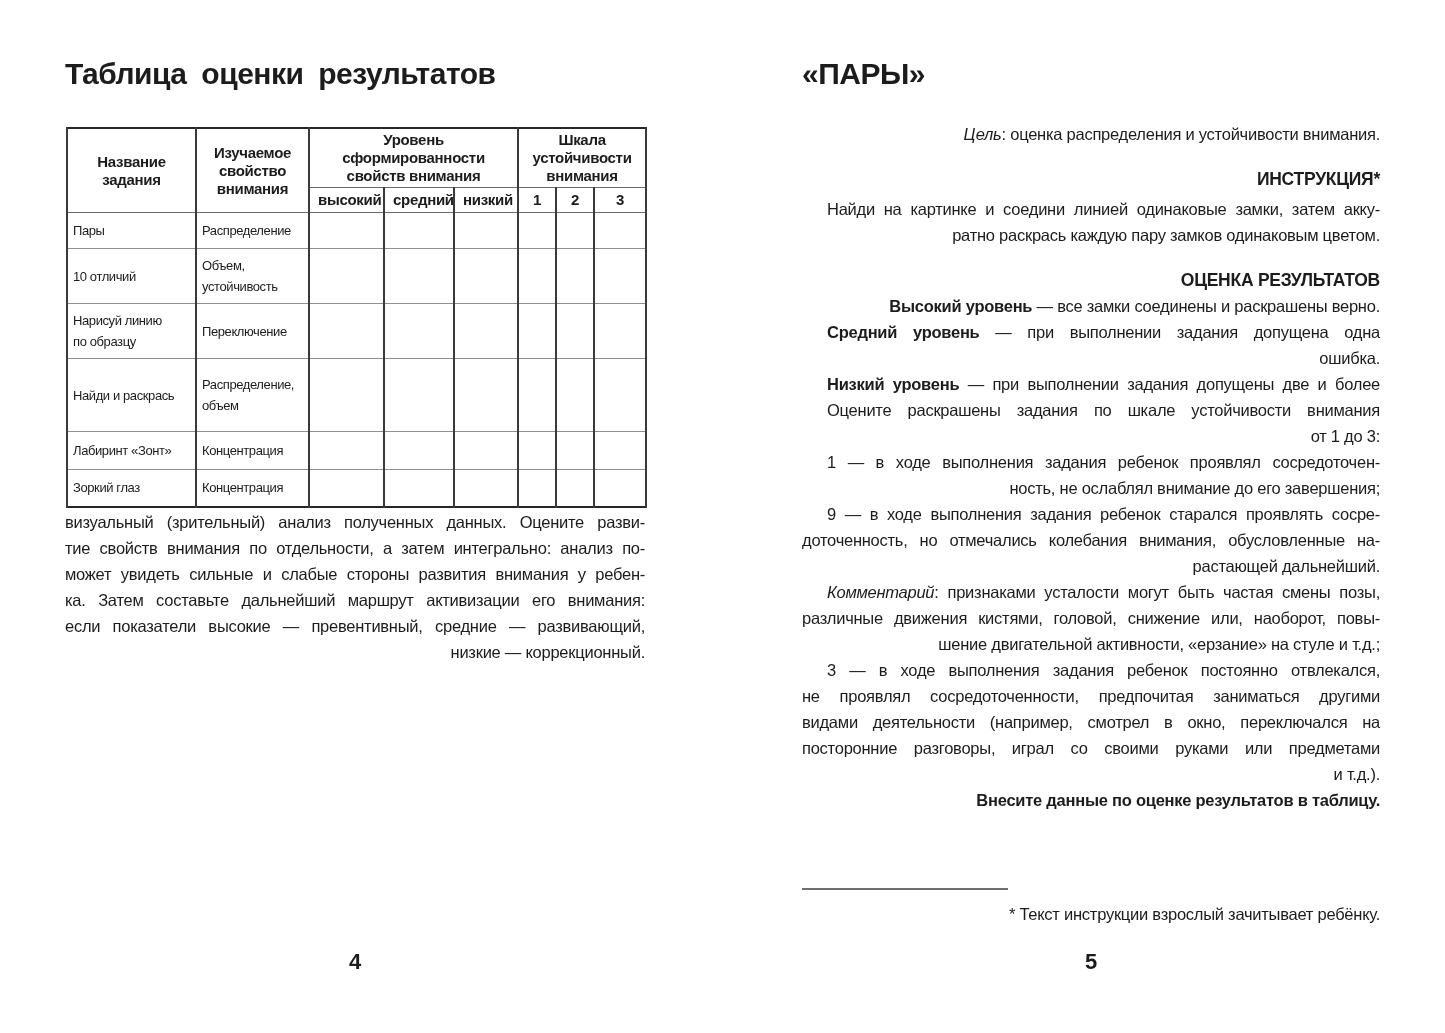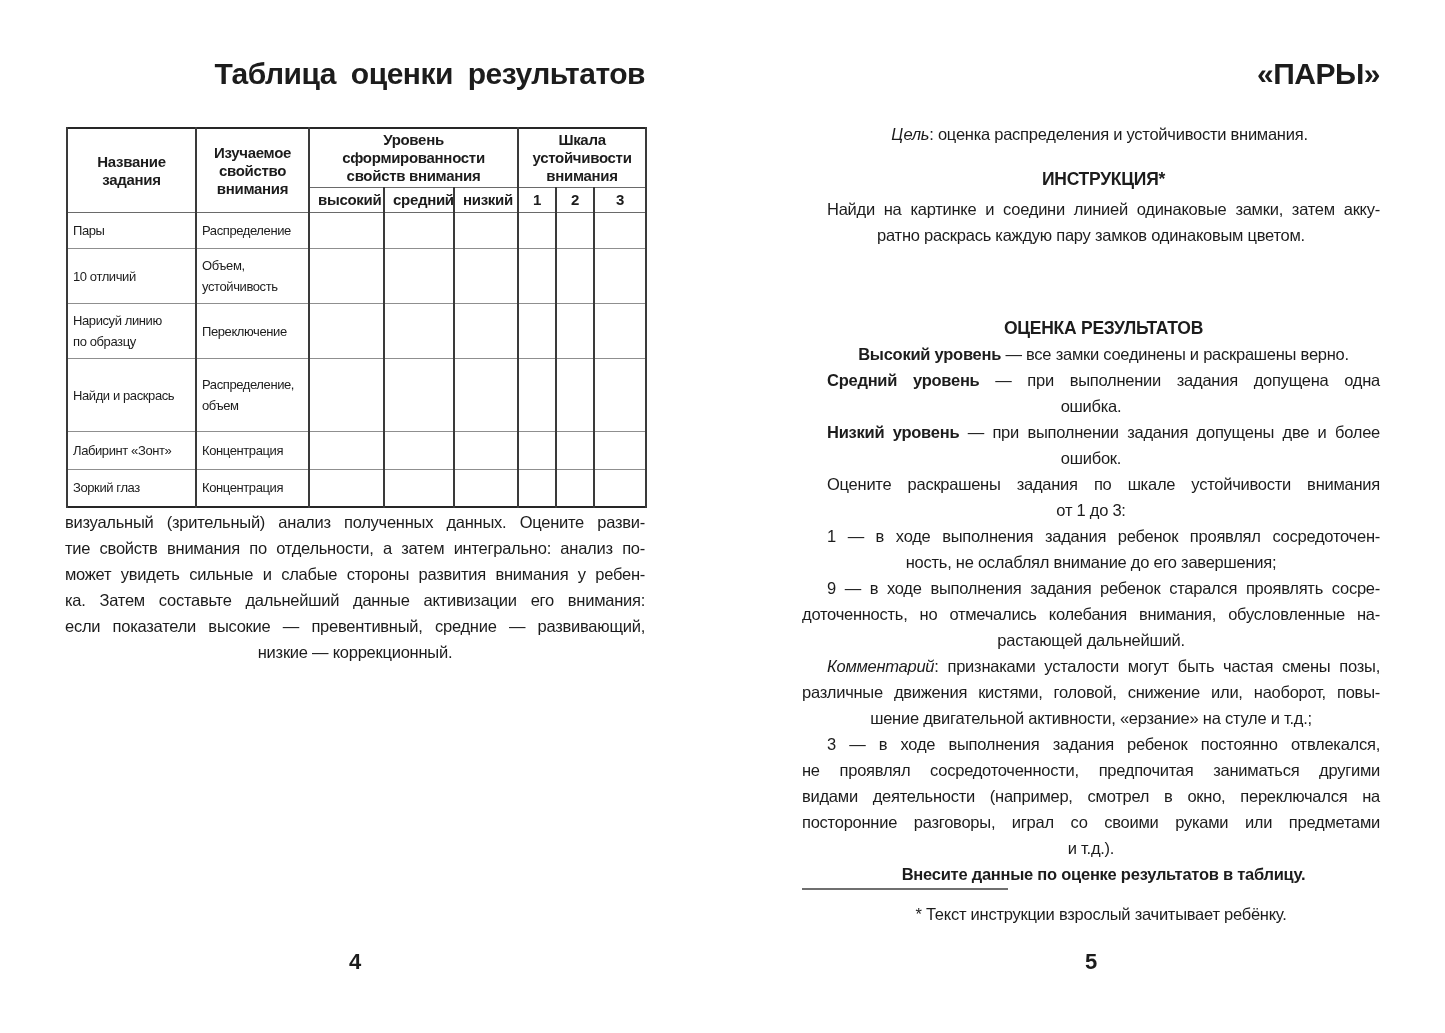--- a/index.html
+++ b/index.html
@@ -11,31 +11,31 @@
   #spread {
     position: relative;
     width: 1445px; height: 1033px;
     background: #ffffff;
     overflow: hidden;
   }
   .abs { position: absolute; }
 
   
   .txt { font-size: 16.5px; line-height: 26px; letter-spacing: -0.25px; }
-  .tl  { text-align: center; }
+  .tl  { text-align: right; }
   .tl.j { text-align: justify; text-align-last: justify; }
   .tl.ind { text-indent: 25px; }
   .b { font-weight: bold; }
   .i { font-style: italic; }
   .hd { font-size: 17.5px; font-weight: bold; }
 
   
   .page-title {
     font-size: 30px; font-weight: bold; letter-spacing: -0.5px;
-    text-align: right; line-height: 36px; white-space: nowrap;
+    text-align: left; line-height: 36px; white-space: nowrap;
   }
   .page-title.spread-words { word-spacing: 7px; }
   .page-num {
     font-size: 22px; font-weight: bold; text-align: center; line-height: 26px;
   }
 
   
   table.rtable {
     border-collapse: collapse; table-layout: fixed;
     width: 579px; background: #fff;
@@ -204,21 +204,21 @@
         <td class="td-blank"></td>
         <td class="td-blank"></td>
       </tr>
     </tbody>
   </table>
 
   <div class="abs txt" style="left:65px; top:509px; width:580px;">
     <div class="tl j">визуальный (зрительный) анализ полученных данных. Оцените разви-</div>
     <div class="tl j">тие свойств внимания по отдельности, а затем интегрально: анализ по-</div>
     <div class="tl j">может увидеть сильные и слабые стороны развития внимания у ребен-</div>
-    <div class="tl j">ка. Затем составьте дальнейший данные активизации его внимания:</div>
+    <div class="tl j">ка. Затем составьте дальнейший маршрут активизации его внимания:</div>
     <div class="tl j">если показатели высокие — превентивный, средние — развивающий,</div>
     <div class="tl">низкие — коррекционный.</div>
   </div>
 
   <div class="abs page-num" style="left:65px; top:949px; width:580px;">4</div>
 
   <div class="abs page-title" style="left:802px; top:56px; width:578px;">«ПАРЫ»</div>
 
   <div class="abs txt" style="left:802px; top:121px; width:578px;">
     <div class="tl" style="text-indent:17px;">
@@ -228,28 +228,27 @@
 
   <div class="abs txt" style="left:802px; top:166px; width:578px;">
     <div class="tl ind b hd">ИНСТРУКЦИЯ*</div>
   </div>
 
   <div class="abs txt" style="left:802px; top:196px; width:578px;">
     <div class="tl j ind">Найди на картинке и соедини линией одинаковые замки, затем акку-</div>
     <div class="tl">ратно раскрась каждую пару замков одинаковым цветом.</div>
   </div>
 
-  <div class="abs txt" style="left:802px; top:267px; width:578px;margin-top:48px;">
+  <div class="abs txt" style="left:802px; top:267px; width:578px;">
     <div class="tl ind b hd">ОЦЕНКА РЕЗУЛЬТАТОВ</div>
 
     <div class="tl ind"><span class="b">Высокий уровень</span><span> — все замки соединены и раскрашены верно.</span></div>
     <div class="tl j ind"><span class="b">Средний уровень</span><span> — при выполнении задания допущена одна</span></div>
     <div class="tl"><span></span><span>ошибка.</span></div>
     <div class="tl j ind"><span class="b">Низкий уровень</span><span> — при выполнении задания допущены две и более</span></div>
-    <div class="tl"><span></span><span>ошибок.</span></div>
     <div class="tl j ind"><span></span><span>Оцените раскрашены задания по шкале устойчивости внимания</span></div>
     <div class="tl"><span></span><span>от 1 до 3:</span></div>
     <div class="tl j ind"><span></span><span>1 — в ходе выполнения задания ребенок проявлял сосредоточен-</span></div>
     <div class="tl"><span></span><span>ность, не ослаблял внимание до его завершения;</span></div>
     <div class="tl j ind"><span></span><span>9 — в ходе выполнения задания ребенок старался проявлять сосре-</span></div>
     <div class="tl j"><span></span><span>доточенность, но отмечались колебания внимания, обусловленные на-</span></div>
     <div class="tl"><span></span><span>растающей дальнейший.</span></div>
     <div class="tl j ind"><span class="i">Комментарий</span><span>: признаками усталости могут быть частая смены позы,</span></div>
     <div class="tl j"><span></span><span>различные движения кистями, головой, снижение или, наоборот, повы-</span></div>
     <div class="tl"><span></span><span>шение двигательной активности, «ерзание» на стуле и т.д.;</span></div>

